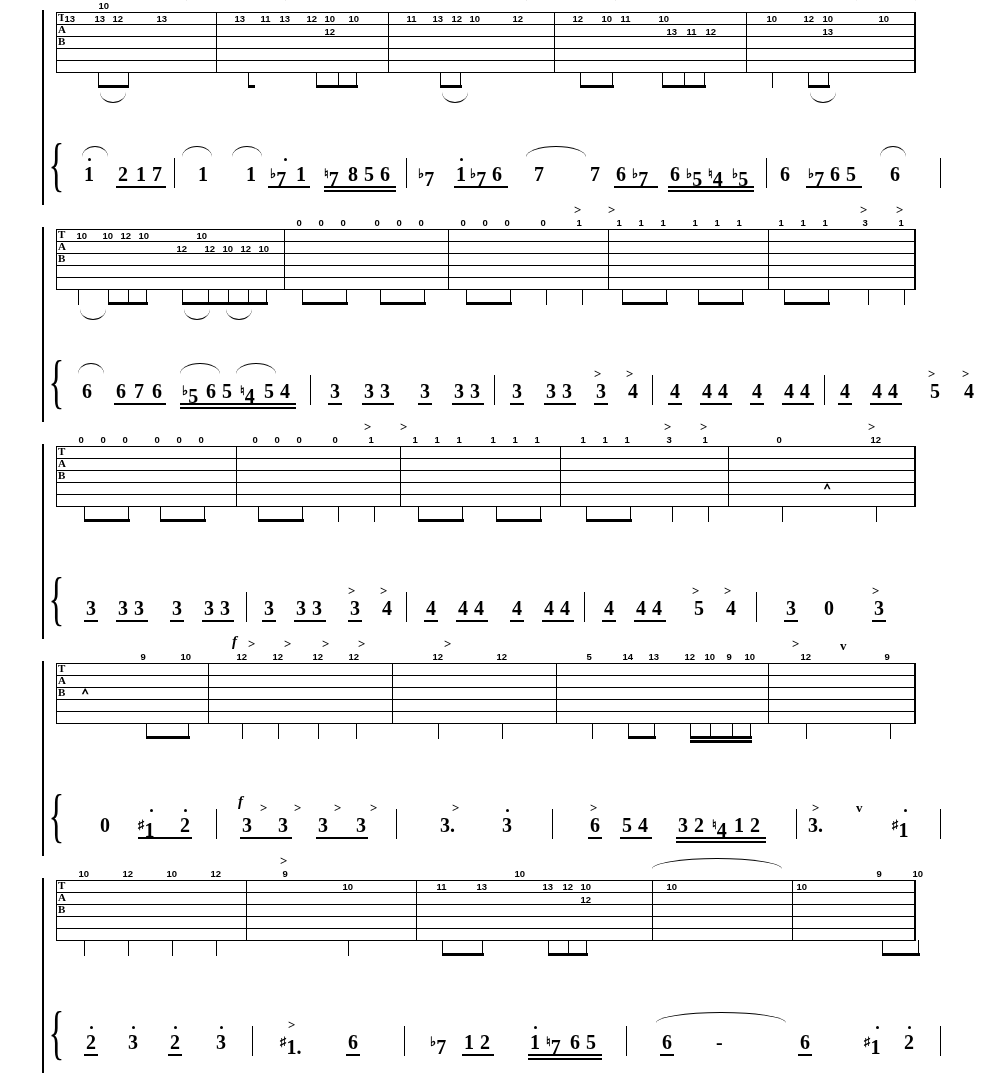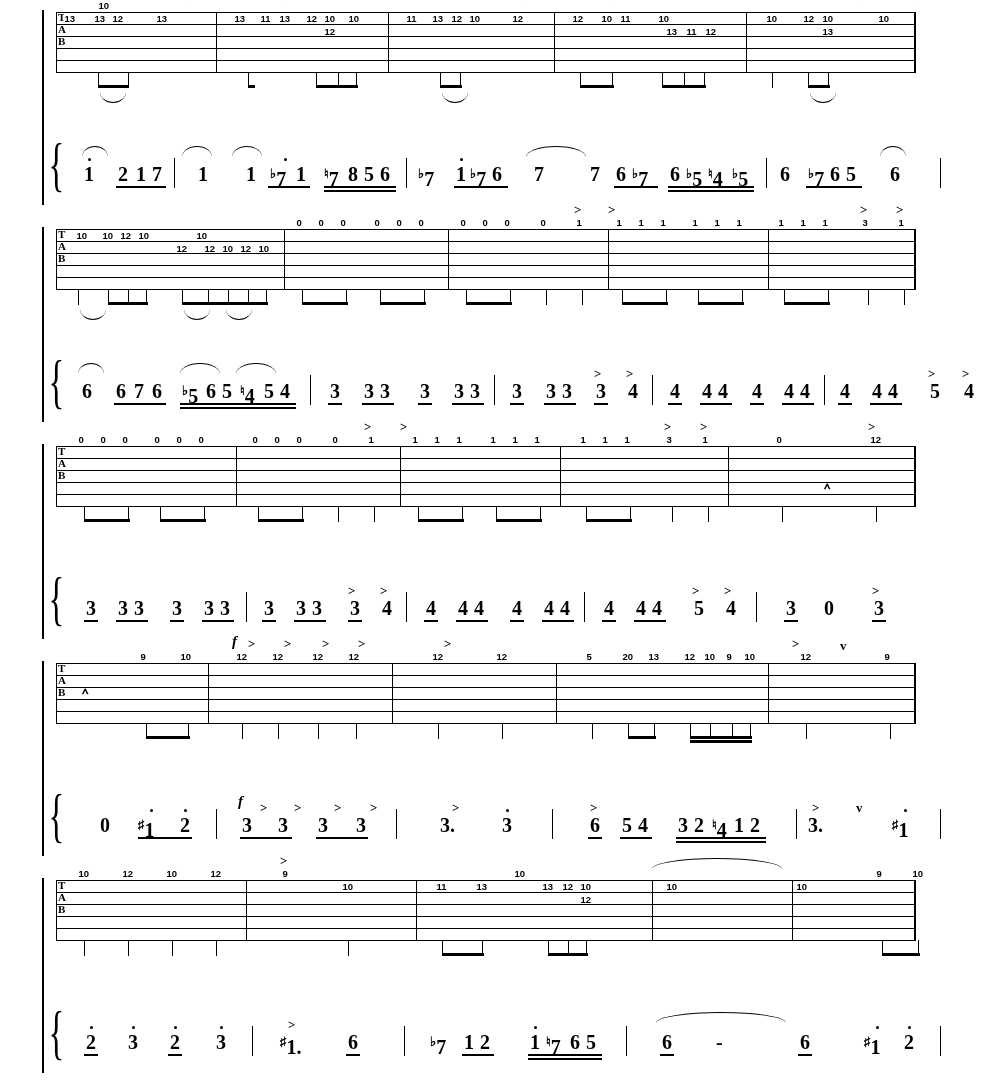--- a/index.html
+++ b/index.html
@@ -662,21 +662,21 @@
       <div class="rest-mark" style="left:26px;top:10px;">‸</div>
       <div class="fret" style="left:84px;top:-11px;">9</div>
       <div class="fret" style="left:124px;top:-11px;">10</div>
       <div class="fret" style="left:180px;top:-11px;">12</div>
       <div class="fret" style="left:216px;top:-11px;">12</div>
       <div class="fret" style="left:256px;top:-11px;">12</div>
       <div class="fret" style="left:292px;top:-11px;">12</div>
       <div class="fret" style="left:376px;top:-11px;">12</div>
       <div class="fret" style="left:440px;top:-11px;">12</div>
       <div class="fret" style="left:530px;top:-11px;">5</div>
-      <div class="fret" style="left:566px;top:-11px;">20</div>
+      <div class="fret" style="left:566px;top:-11px;">14</div>
       <div class="fret" style="left:592px;top:-11px;">13</div>
       <div class="fret" style="left:628px;top:-11px;">12</div>
       <div class="fret" style="left:648px;top:-11px;">10</div>
       <div class="fret" style="left:670px;top:-11px;">9</div>
       <div class="fret" style="left:688px;top:-11px;">10</div>
       <div class="fret" style="left:744px;top:-11px;">12</div>
       <div class="fret" style="left:828px;top:-11px;">9</div>
 
       <div class="stem" style="left:90px;top:60px;height:16px;"></div>
       <div class="stem" style="left:132px;top:60px;height:16px;"></div>

